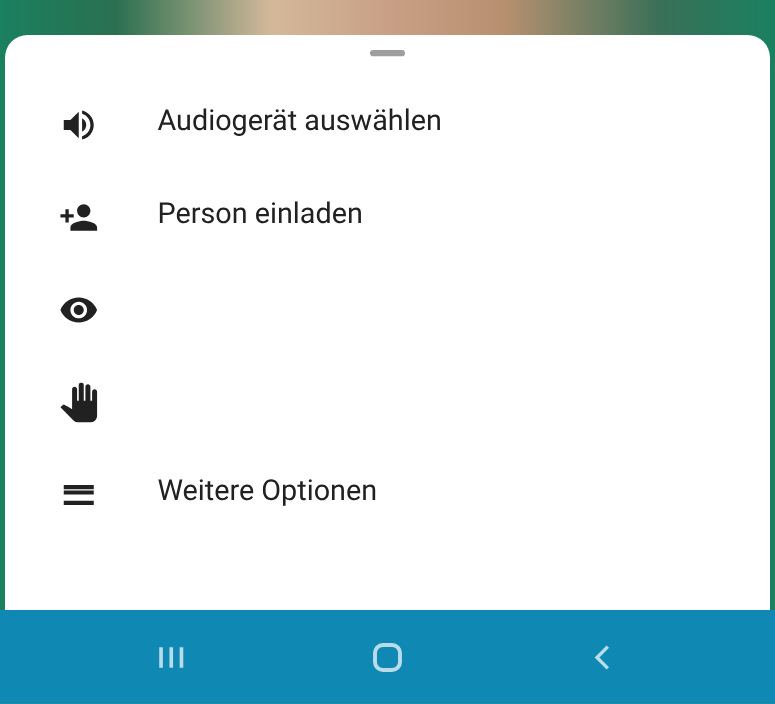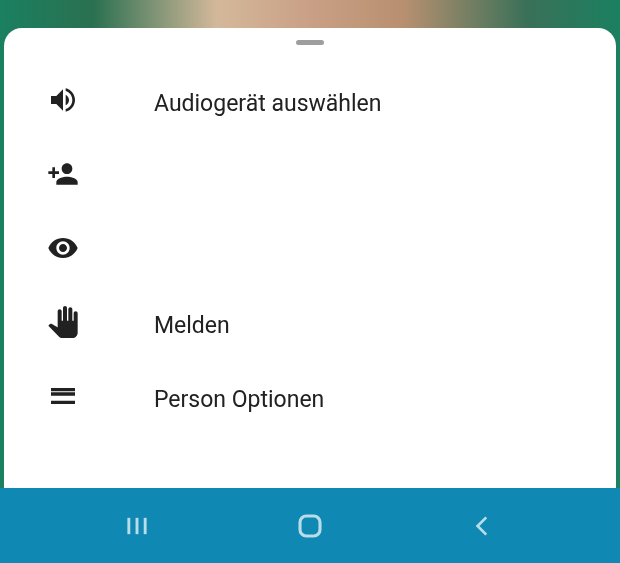--- a/index.html
+++ b/index.html
@@ -36,24 +36,23 @@
     }
     .drag-handle {
       width: 28px;
       height: 5px;
       background: #9e9e9e;
       border-radius: 3px;
       margin: 0 auto 18px auto;
     }
     .menu-item {
       display: flex;
-      align-items: flex-end;
+      align-items: flex-start;
       padding: 20px 42px;
       cursor: pointer;
-      gap: 28px;
     }
     .menu-icon {
       width: 34px;
       height: 34px;
       display: flex;
       align-items: center;
       justify-content: center;
       flex-shrink: 0;
     }
     .menu-icon svg {
@@ -109,46 +108,46 @@
     </span>
     <span class="menu-label">Audiogerät auswählen</span>
   </div>
 
   <div class="menu-item">
     <span class="menu-icon">
       <svg viewBox="0 0 24 24">
           <path d="M15 12c2.21 0 4-1.79 4-4s-1.79-4-4-4-4 1.79-4 4 1.79 4 4 4zm-9-2V7H4v3H1v2h3v3h2v-3h3v-2H6zm9 4c-2.67 0-8 1.34-8 4v2h16v-2c0-2.66-5.33-4-8-4z"></path>
         </svg>
     </span>
+    <span class="menu-label">Person einladen</span>
   </div>
 
   <div class="menu-item">
     <span class="menu-icon">
       <svg viewBox="0 0 24 24">
           <path d="M12 4.5C7 4.5 2.73 7.61 1 12c1.73 4.39 6 7.5 11 7.5s9.27-3.11 11-7.5c-1.73-4.39-6-7.5-11-7.5zM12 17c-2.76 0-5-2.24-5-5s2.24-5 5-5 5 2.24 5 5-2.24 5-5 5zm0-8c-1.66 0-3 1.34-3 3s1.34 3 3 3 3-1.34 3-3-1.34-3-3-3z"></path>
         </svg>
     </span>
   </div>
 
   <div class="menu-item">
     <span class="menu-icon">
       <svg viewBox="0 0 24 24">
           <path d="M23 5.5V20c0 2.2-1.8 4-4 4h-7.3c-1.08 0-2.1-.43-2.85-1.19L1 14.83s1.26-1.23 1.3-1.25c.22-.19.49-.29.79-.29.22 0 .42.06.6.16.04.01 4.31 2.46 4.31 2.46V4c0-.83.67-1.5 1.5-1.5S11 3.17 11 4v7h1V1.5c0-.83.67-1.5 1.5-1.5S15 .67 15 1.5V11h1V2.5c0-.83.67-1.5 1.5-1.5s1.5.67 1.5 1.5V11h1V5.5c0-.83.67-1.5 1.5-1.5s1.5.67 1.5 1.5z"></path>
         </svg>
     </span>
-    <span class="menu-label">Melden</span>
   </div>
 
   <div class="menu-item">
     <span class="menu-icon">
       <svg viewBox="0 0 24 24">
           <path d="M3 18h18v-2.5H3v2.5zm0-6.25h18v-2.5H3v2.5zM3 6v2.5h18V6H3z"></path>
         </svg>
     </span>
-    <span class="menu-label">Person Optionen</span>
+    <span class="menu-label">Weitere Optionen</span>
   </div>
 </div>
 
 <div class="navbar">
   <div class="nav-btn">
     <svg viewBox="0 0 24 24" width="28" height="28">
         <line x1="5" y1="5" x2="5" y2="19"></line>
         <line x1="12" y1="5" x2="12" y2="19"></line>
         <line x1="19" y1="5" x2="19" y2="19"></line>
       </svg>

